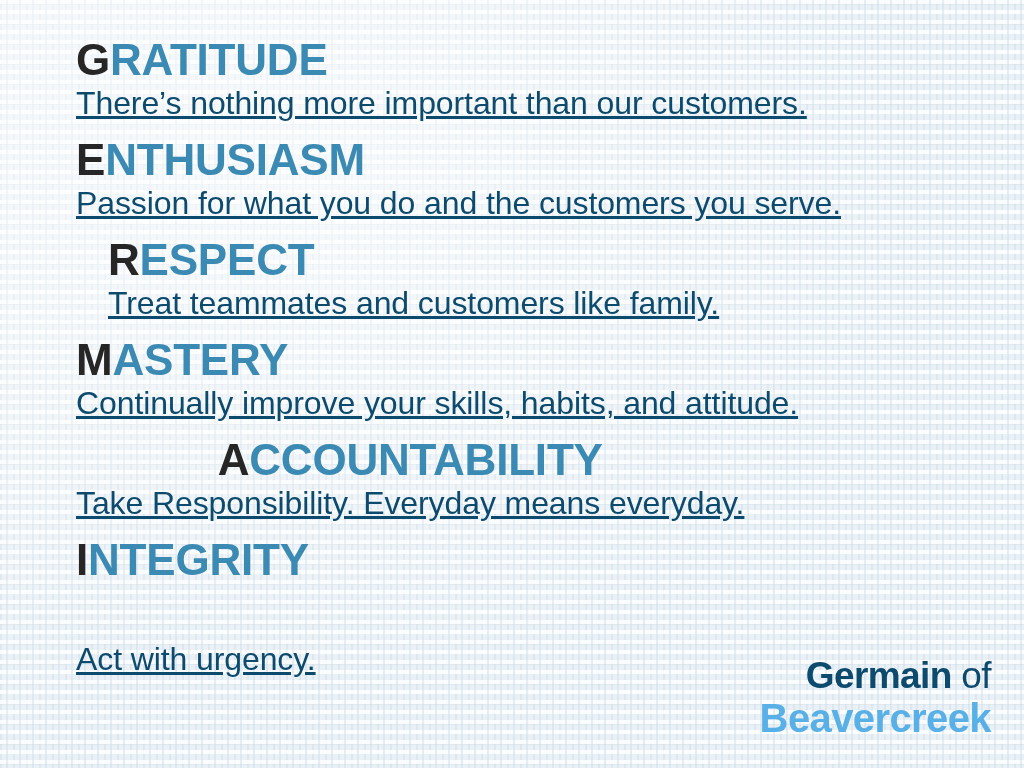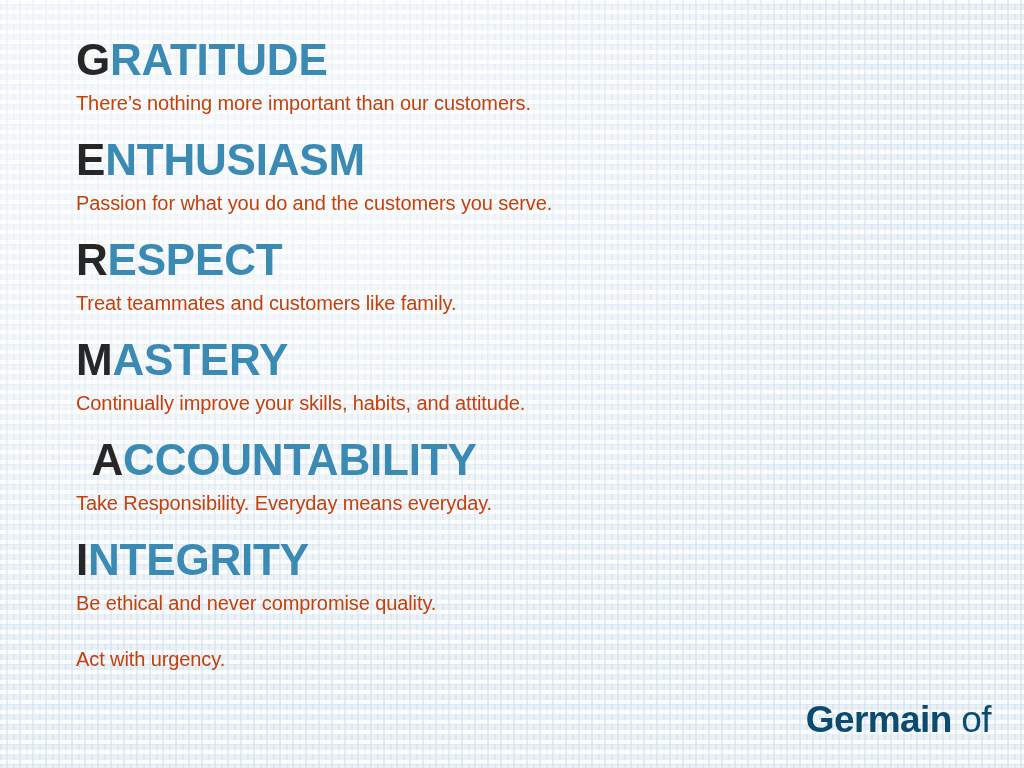--- a/index.html
+++ b/index.html
@@ -87,26 +87,27 @@
     white-space:nowrap;
     color:#3a8ab3;
   }
   .value-word .first {
     color:#262626;
   }
 
   .value-desc {
     font-family:"Liberation Sans", sans-serif;
     font-weight:normal;
-    font-size:20px;
+    font-size:32px;
     line-height:30px;
     letter-spacing:-0.1px;
-    color:#c2410c;
+    color:#0c4a6e;
     white-space:nowrap;
     margin-top:6px;
+    text-decoration:underline;
   }
 
   
   #logo {
     position:absolute;
     right:33px;
     bottom:28px;
     text-align:right;
     line-height:1;
     white-space:nowrap;
@@ -138,41 +139,41 @@
   <div class="block" style="top:38px;">
     <div class="value-word"><span class="first">G</span><span>RATITUDE</span></div>
     <div class="value-desc">There’s nothing more important than our customers.</div>
   </div>
 
   <div class="block" style="top:138px;">
     <div class="value-word"><span class="first">E</span><span>NTHUSIASM</span></div>
     <div class="value-desc">Passion for what you do and the customers you serve.</div>
   </div>
 
-  <div class="block" style="top:238px;">
+  <div class="block" style="top:238px;margin-left:32px;">
     <div class="value-word"><span class="first">R</span><span>ESPECT</span></div>
     <div class="value-desc">Treat teammates and customers like family.</div>
   </div>
 
   <div class="block" style="top:338px;">
     <div class="value-word"><span class="first">M</span><span>ASTERY</span></div>
     <div class="value-desc">Continually improve your skills, habits, and attitude.</div>
   </div>
 
   <div class="block" style="top:438px;text-align:center;">
     <div class="value-word"><span class="first">A</span><span>CCOUNTABILITY</span></div>
     <div class="value-desc">Take Responsibility. Everyday means everyday.</div>
   </div>
 
   <div class="block" style="top:538px;">
     <div class="value-word"><span class="first">I</span><span>NTEGRITY</span></div>
-    <div class="value-desc">Be ethical and never compromise quality.</div>
   </div>
 
   <div class="block" style="top:638px;">
     <div class="value-desc">Act with urgency.</div>
   </div>
 
   <div id="logo">
     <div class="line1"><span class="brand">Germain</span><span class="of"> of</span></div>
+    <div class="line2">Beavercreek</div>
   </div>
 
 </div>
 
 </body></html>

